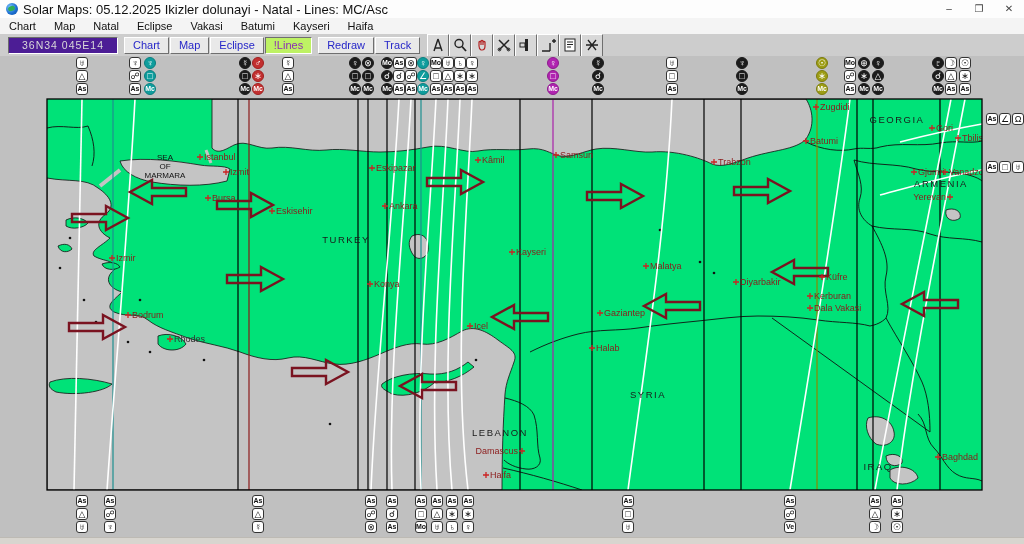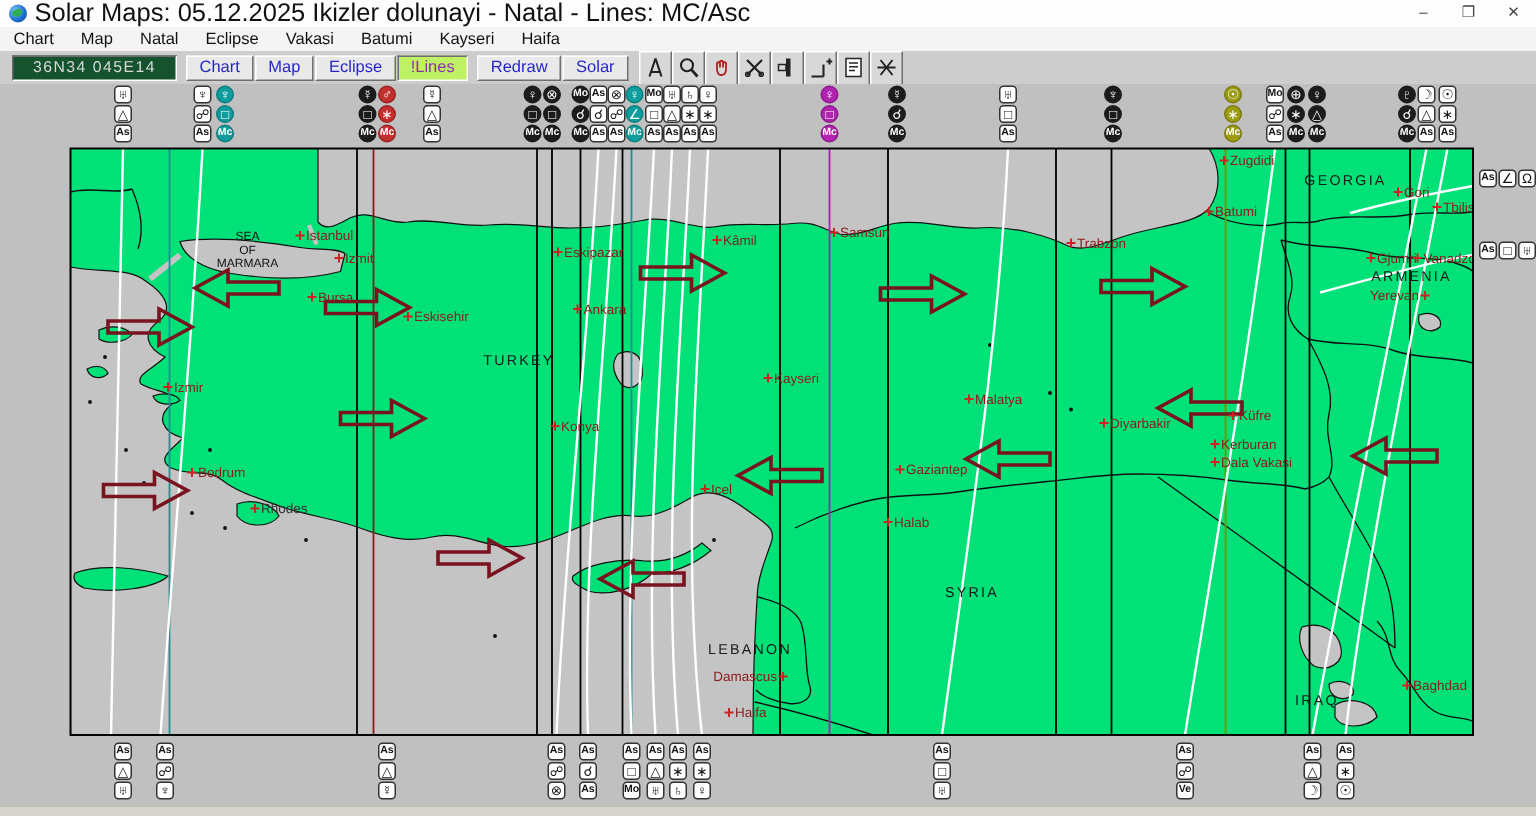--- a/index.html
+++ b/index.html
@@ -6,32 +6,32 @@
   .win{position:relative;width:1024px;height:544px;overflow:hidden;background:#c0c0c0;
        font-family:"Liberation Sans",sans-serif;-webkit-font-smoothing:antialiased;}
   
   .titlebar{position:absolute;left:0;top:0;width:1024px;height:18px;background:#fdfdfd;
             display:flex;align-items:center;border-bottom:1px solid #e3e3e3;}
   .app-ico{width:12px;height:12px;border-radius:50%;margin:0 5px 0 6px;
            background:radial-gradient(circle at 35% 35%, #7ec8ff 0%, #1d6fd1 55%, #0c4ea0 100%);
            position:relative;flex:0 0 auto;}
   .app-ico:after{content:"";position:absolute;left:2px;top:3px;width:7px;height:5px;border-radius:50%;
            background:#2fae56;transform:rotate(-20deg);}
-  .title-text{font-size:17px;color:#111;white-space:nowrap;}
+  .title-text{font-size:13px;color:#111;white-space:nowrap;}
   .win-ctrls{margin-left:auto;display:flex;}
   .wbtn{width:30px;height:17px;text-align:center;line-height:16px;font-size:10px;color:#444;cursor:default;}
   .top-accent{position:absolute;left:487px;top:0;width:34px;height:3px;background:#1869c8;}
   
   .menubar{position:absolute;left:0;top:18px;width:1024px;height:16px;background:#f4f4f4;
            display:flex;align-items:center;border-bottom:1px solid #dcdcdc;}
   .menu-item{font-size:11px;color:#111;padding:0 9px;line-height:16px;}
   
   .toolbar{position:absolute;left:0;top:34px;width:1024px;height:22px;background:#cdcdcd;
            display:flex;align-items:center;}
-  .coordbox{width:108px;height:15px;margin-left:8px;background:#14532d;color:#d9d9d9;
+  .coordbox{width:108px;height:15px;margin-left:8px;background:#4c1d95;color:#d9d9d9;
             border:1px solid;border-color:#6c6c6c #ffffff #ffffff #6c6c6c;
             font-size:10.5px;text-align:center;line-height:15px;letter-spacing:1px;}
   .tbtns{display:flex;margin-left:6px;}
   .tbtn{height:15px;line-height:14px;padding:0 8px;margin-right:1px;font-size:11px;color:#2626c8;
         background:#e9e9e9;border:1px solid;border-color:#ffffff #6f6f6f #6f6f6f #ffffff;}
   .tbtn.pressed{border-color:#6f6f6f #ffffff #ffffff #6f6f6f;background:#bef264;color:#8b2fb4;}
   .tbtn.gap{margin-left:5px;}
   .ibtns{display:flex;margin-left:6px;}
   .ibtn{width:20px;height:21px;background:#d8d8d8;border:1px solid;
         border-color:#ffffff #6f6f6f #6f6f6f #ffffff;margin-right:0px;
@@ -82,21 +82,21 @@
     </div>
 
   <div class="toolbar">
     <div class="coordbox">36N34 045E14</div>
     <div class="tbtns" id="tbtns">
         <span class="tbtn">Chart</span>
         <span class="tbtn">Map</span>
         <span class="tbtn">Eclipse</span>
         <span class="tbtn pressed">!Lines</span>
         <span class="tbtn gap">Redraw</span>
-        <span class="tbtn">Solar</span>
+        <span class="tbtn">Track</span>
       </div>
     <div class="ibtns" id="ibtns">
         <span class="ibtn">
           <span>
             <svg width="16" height="16">
               <path d="M8,2 L4,14 M8,2 L12,14 M4.7,11 L11.3,11" stroke="#222" stroke-width="1.4" fill="none"></path>
             </svg>
           </span>
         </span>
         <span class="ibtn">

